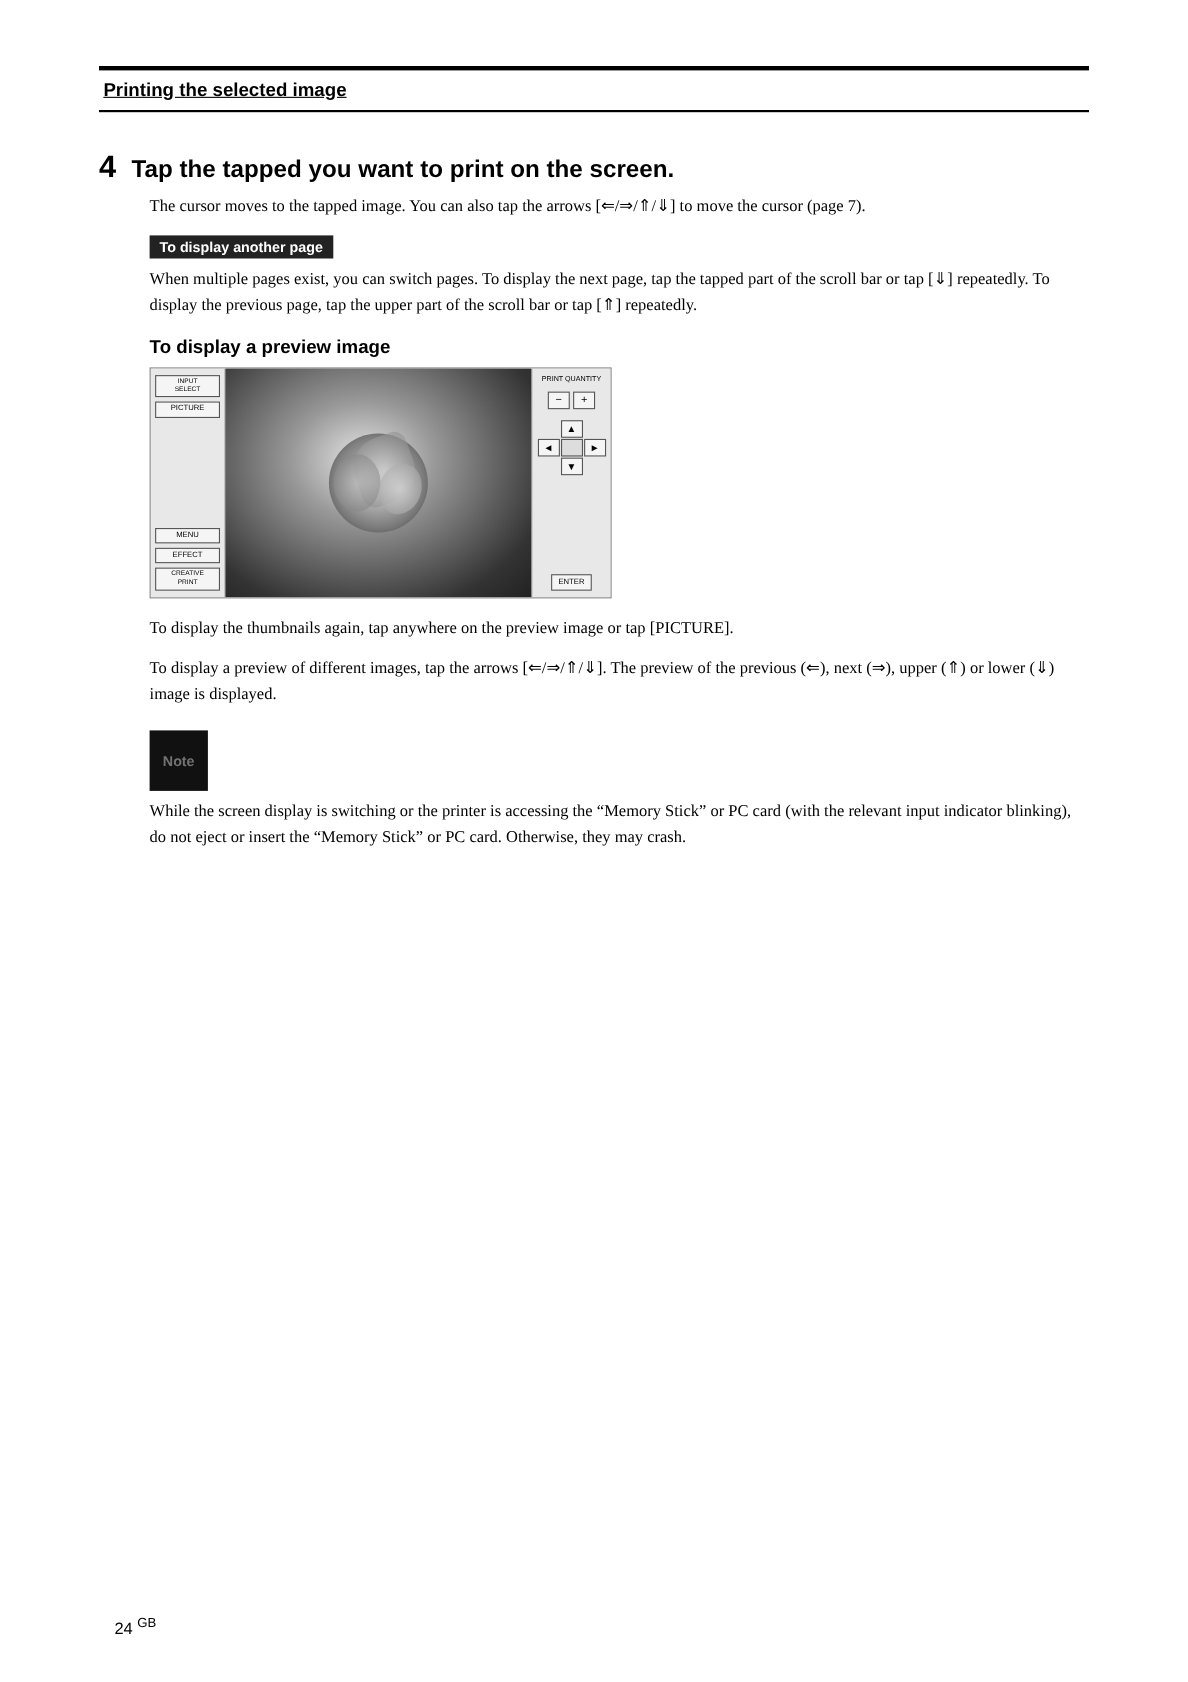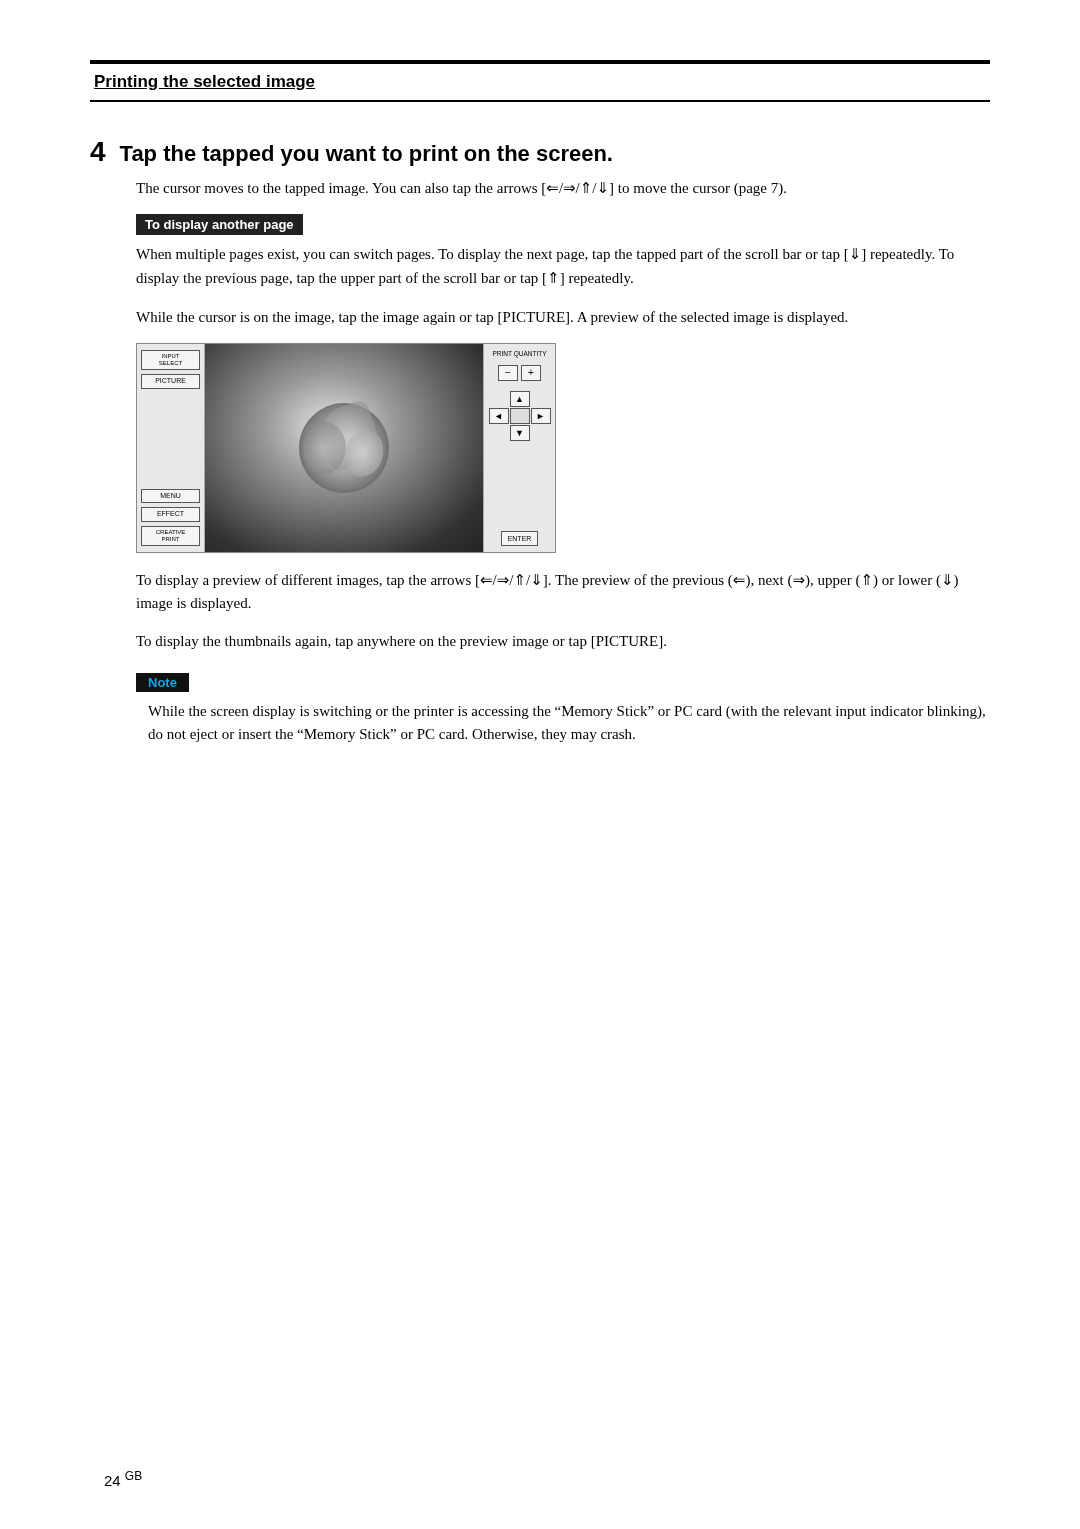--- a/index.html
+++ b/index.html
@@ -190,32 +190,31 @@
       padding: 3px 6px;
       margin-top: auto;
     }
     
     .note-block {
       margin-top: 20px;
     }
     .note-label {
       display: inline-block;
       background: #111;
-      color: #0ea5e9;
+      color: #737373;
       font-family: Arial, sans-serif;
       font-size: 13px;
       font-weight: bold;
-      padding: 2px 12px;
+      padding: 20px 12px;
       margin-bottom: 8px;
       text-align: right;
     }
     .note-content {
       font-size: 15px;
       line-height: 1.55;
-      margin-left: 12px;
     }
     
     .page-footer {
       position: absolute;
       bottom: 40px;
       left: 104px;
       font-size: 15px;
       font-family: Arial, sans-serif;
     }
     .page-footer span {
@@ -241,21 +240,21 @@
   </div>
 
   <div class="step-body">
     <p class="step-desc">The cursor moves to the tapped image.  You can also tap the arrows [⇐/⇒/⇑/⇓] to move the cursor (page 7).</p>
 
     <div class="note-section">
       <div class="note-box">To display another page</div>
       <p class="note-text">When multiple pages exist, you can switch pages. To display the next page, tap the tapped part of the scroll bar or tap [⇓] repeatedly.  To display the previous page, tap the upper part of the scroll bar or tap [⇑] repeatedly.</p>
     </div>
 
-    <p class="sub-body">While the cursor is on the image, tap the image again or tap [PICTURE]. A preview of the selected image is displayed.</p>
+    <div class="sub-heading">To display a preview image</div>
 
     <div class="device-mockup">
 
       <div class="device-left-panel">
         <div class="device-btn" style="font-size:6px;">INPUT<br>SELECT</div>
         <div class="device-btn">PICTURE</div>
         <div style="flex:1;"></div>
         <div class="device-btn">MENU</div>
         <div class="device-btn">EFFECT</div>
         <div class="device-btn" style="font-size:6px;">CREATIVE<br>PRINT</div>
@@ -287,22 +286,22 @@
           <div class="nav-btn">►</div>
           <div class="nav-btn empty"></div>
           <div class="nav-btn">▼</div>
           <div class="nav-btn empty"></div>
         </div>
         <div style="flex:1;"></div>
         <div class="enter-btn">ENTER</div>
       </div>
     </div>
 
+    <p class="step-desc">To display the thumbnails again, tap anywhere on the preview image or tap [PICTURE].</p>
     <p class="step-desc">To display a preview of different images, tap the arrows [⇐/⇒/⇑/⇓].  The preview of  the previous (⇐), next (⇒), upper (⇑) or lower (⇓) image is displayed.</p>
-    <p class="step-desc">To display the thumbnails again, tap anywhere on the preview image or tap [PICTURE].</p>
 
     <div class="note-block">
       <div class="note-label">Note</div>
       <p class="note-content">While the screen display is switching or the printer is accessing the “Memory Stick” or PC card (with the relevant input indicator blinking), do not eject or insert the “Memory Stick” or PC card. Otherwise, they may crash.</p>
     </div>
   </div>
 </div>
 
 <div class="page-footer">
   <span>24</span>

